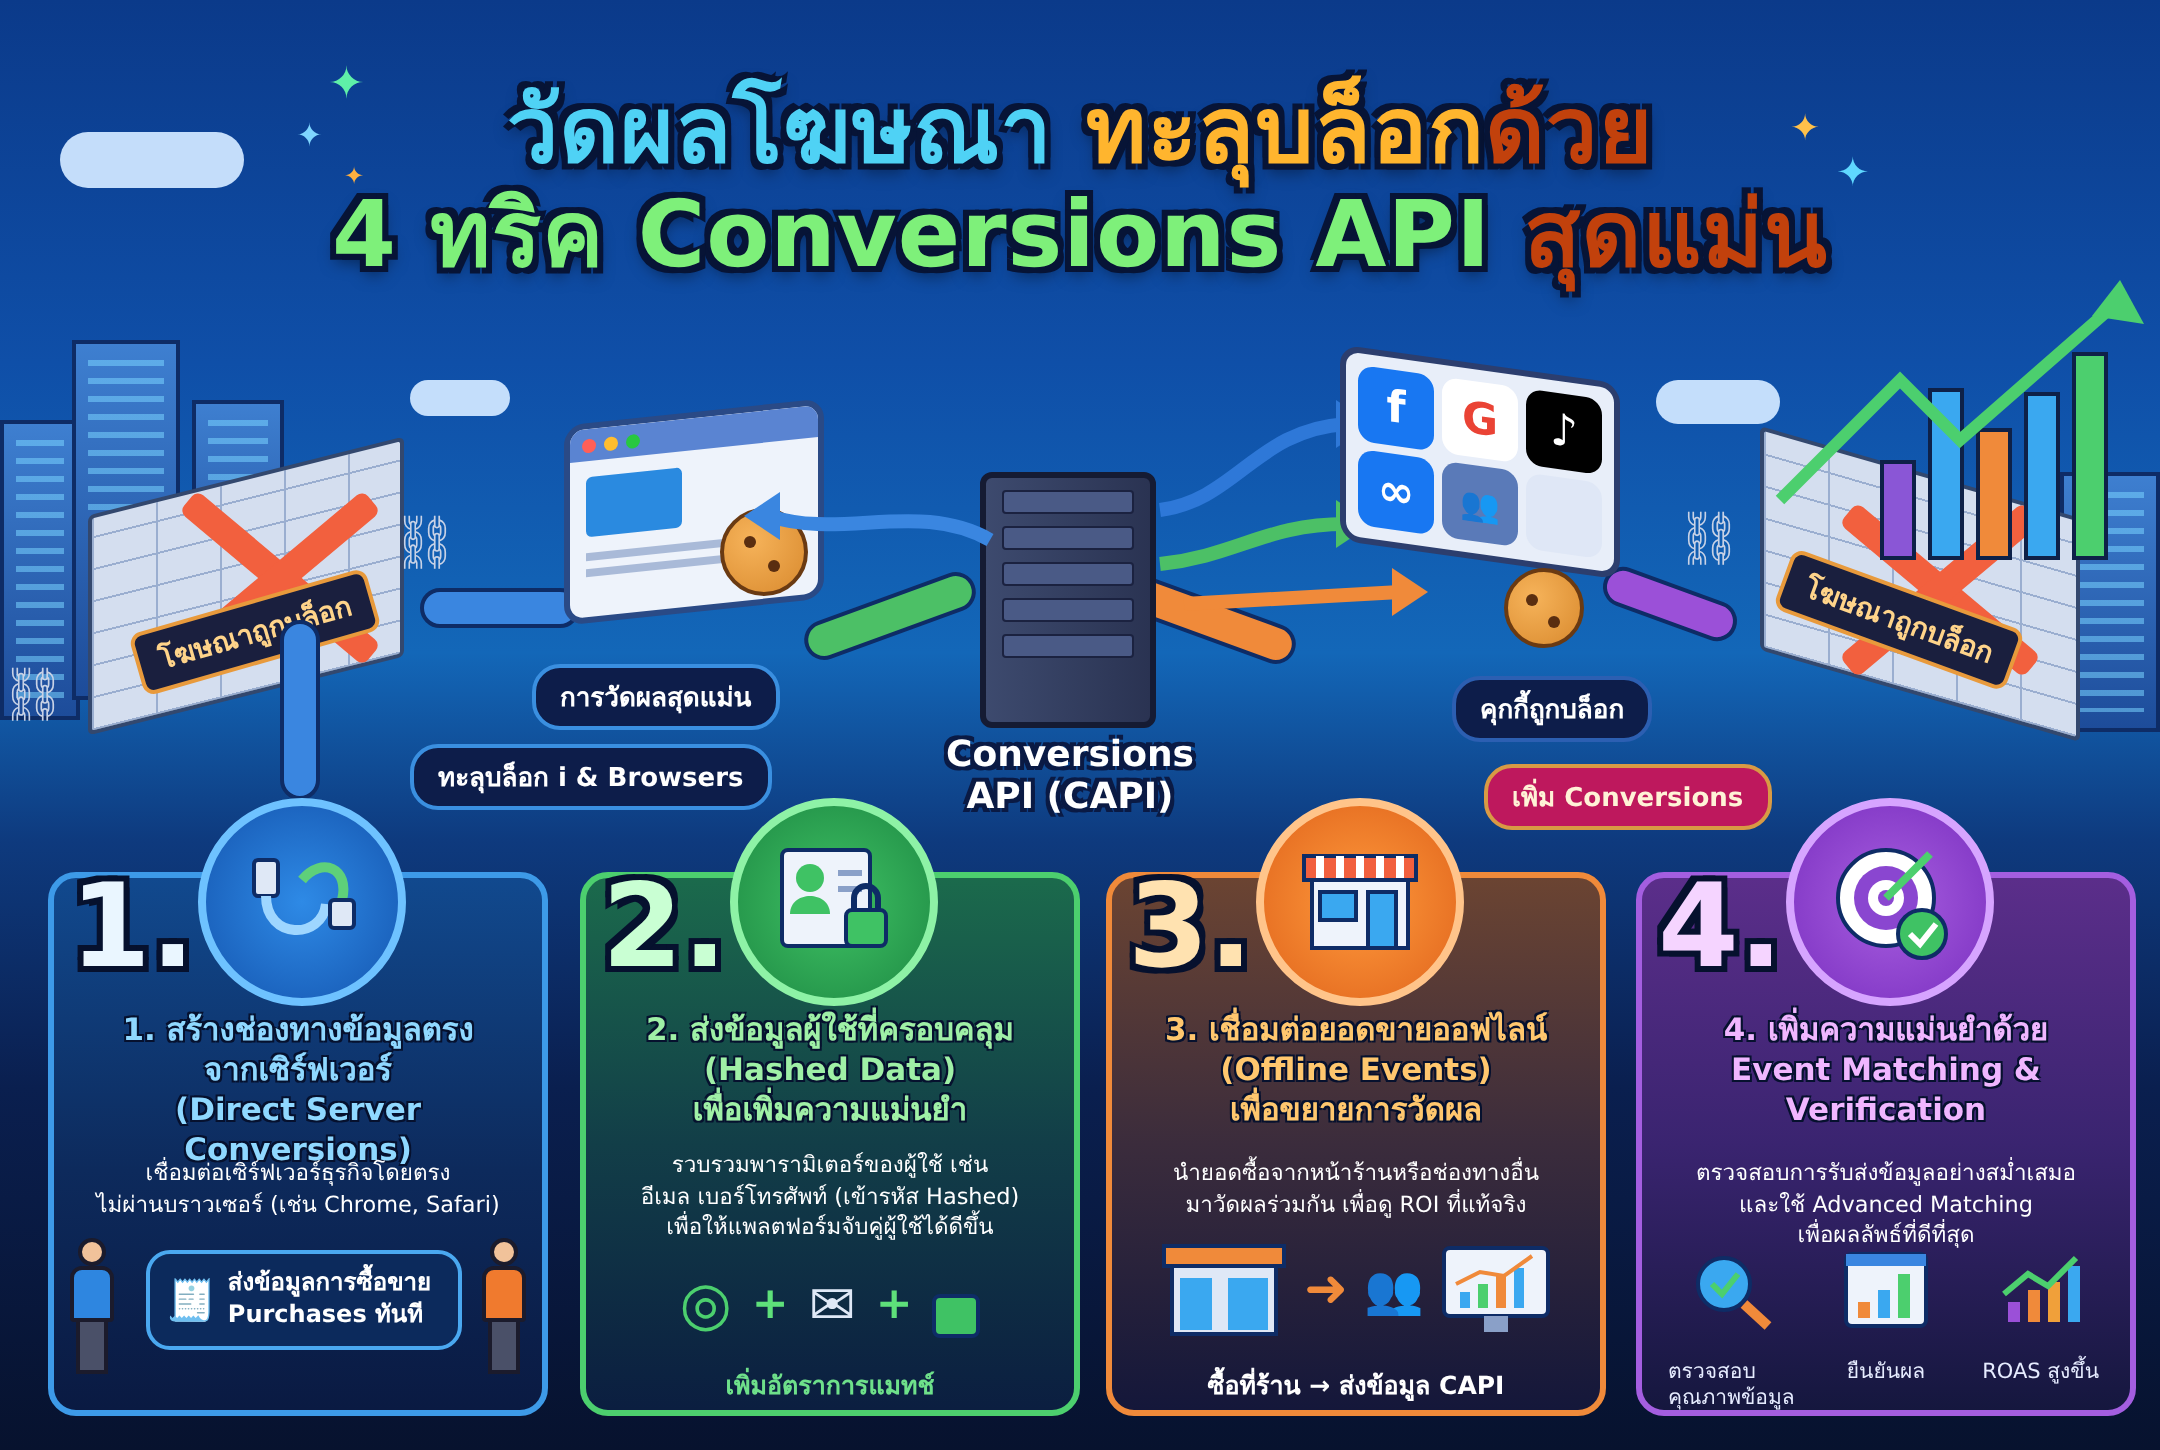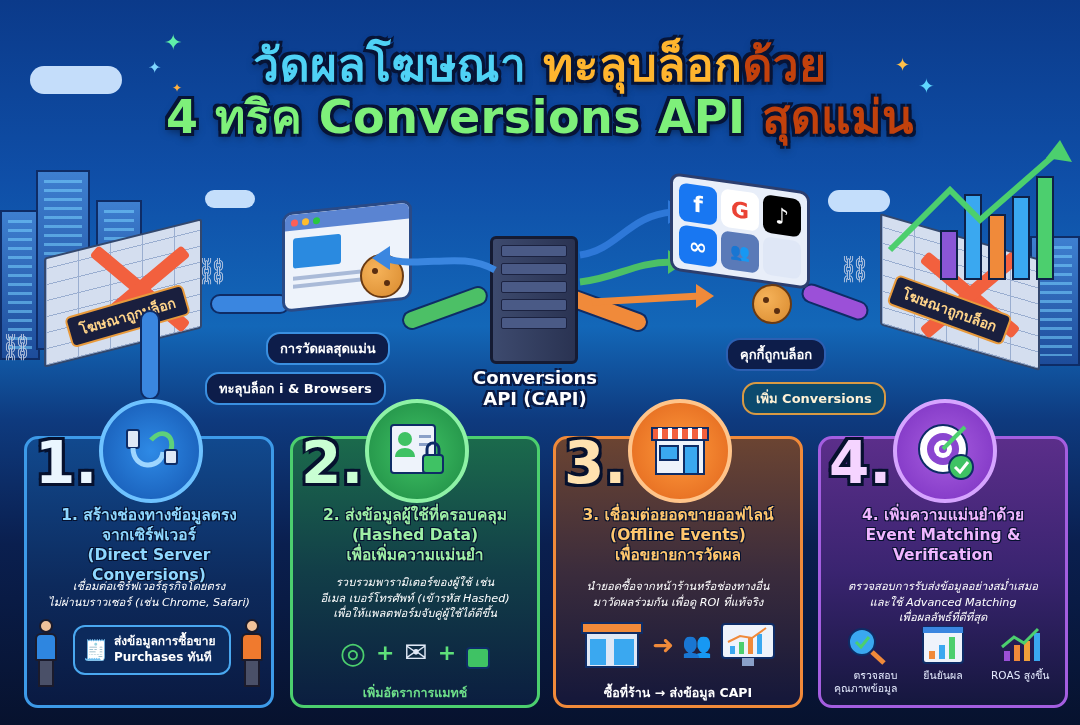--- a/index.html
+++ b/index.html
@@ -74,21 +74,21 @@
     position: absolute; background: #e8eef9; border: 3px solid #2c3e6e; border-radius: 10px;
     display: grid; grid-template-columns: repeat(3, 38px); gap: 4px; padding: 6px;
   }
   .plat { width: 38px; height: 38px; border-radius: 8px; display: flex; align-items: center; justify-content: center; font-weight: bold; font-size: 22px; }
 
   
   .bubble {
     position: absolute; background: #0d1d4a; color: #fff; border: 2px solid #3a8fe0;
     border-radius: 14px; padding: 4px 12px; font-size: 13px; white-space: nowrap; font-weight: bold;
   }
-  .bubble.gold { border-color: #d89a44; background: #0c4a6e; color: #fff2d6; }
+  .bubble.gold { border-color: #d89a44; background: #be185d; color: #fff2d6; }
   .bubble.dark { border-color: #2c5fb2; }
 
   .capi-label {
     position: absolute; text-align: center; font-weight: bold; font-size: 18px; color: #ffffff;
     text-shadow: 2px 2px 0 #0a1a44, -2px -2px 0 #0a1a44, 2px -2px 0 #0a1a44, -2px 2px 0 #0a1a44;
     line-height: 1.15;
   }
 
   
   .bar3d { position: absolute; bottom: 0; border: 2px solid #0e2148; }
@@ -128,39 +128,39 @@
   }
   .card-1 .card-title { color: #8fd8ff; }
   .card-2 .card-title { color: #9ff0a6; }
   .card-3 .card-title { color: #ffc76e; }
   .card-4 .card-title { color: #f0b6ff; }
   .card-title span { display: block; }
 
   .card-desc {
     position: absolute; top: 136px; left: 4px; right: 4px; text-align: center; font-size: 11.2px; line-height: 1.4; color: #ffffff;
   }
-  .card-desc span { display: block; font-style: italic; }
+  .card-desc span { display: block; }
 
   .purchase-box {
     position: absolute; left: 46px; top: 186px; width: 158px; height: 50px; border: 2px solid #4aa8f0;
     border-radius: 12px; background: #0c2a5c; display: flex; align-items: center; gap: 6px; padding: 0 8px;
   }
   .purchase-box .txt { font-size: 12px; font-weight: bold; line-height: 1.3; text-align: left; flex: 1; }
   .person { position: absolute; width: 22px; }
   .person .head { width: 14px; height: 14px; border-radius: 50%; background: #f1c29a; margin: 0 auto; border: 2px solid #1b1b2c; }
   .person .body { width: 22px; height: 28px; border-radius: 6px 6px 2px 2px; border: 2px solid #1b1b2c; }
   .person .legs { width: 16px; height: 26px; margin: 0 auto; background: #4a5068; border: 2px solid #1b1b2c; border-top: none; }
 
   .icon-row { position: absolute; top: 200px; left: 0; right: 0; display: flex; justify-content: center; align-items: center; gap: 10px; }
   .plus { color: #5ee07a; font-size: 22px; font-weight: bold; }
   .caption { position: absolute; left: 0; right: 0; text-align: center; font-size: 12.5px; font-weight: bold; }
 
   .small-icons { position: absolute; top: 186px; left: 0; right: 0; display: flex; justify-content: space-around; padding: 0 6px; }
   .small-icons .si { display: flex; flex-direction: column; align-items: center; width: 74px; }
-  .small-icons .lbl { font-size: 10.5px; text-align: right; line-height: 1.25; margin-top: 4px; color: #e6ecff; }
+  .small-icons .lbl { font-size: 10.5px; text-align: left; line-height: 1.25; margin-top: 15px; color: #e6ecff; }
 </style>
 </head>
 <body>
 
 <div class="cloud" style="left:30px;top:66px;width:92px;height:28px;"></div>
 <div class="cloud" style="left:205px;top:190px;width:50px;height:18px;"></div>
 <div class="cloud" style="left:828px;top:190px;width:62px;height:22px;"></div>
 
 <div class="building" style="left:0;top:210px;width:40px;height:150px;"></div>
 <div class="building" style="left:36px;top:170px;width:54px;height:180px;"></div>

